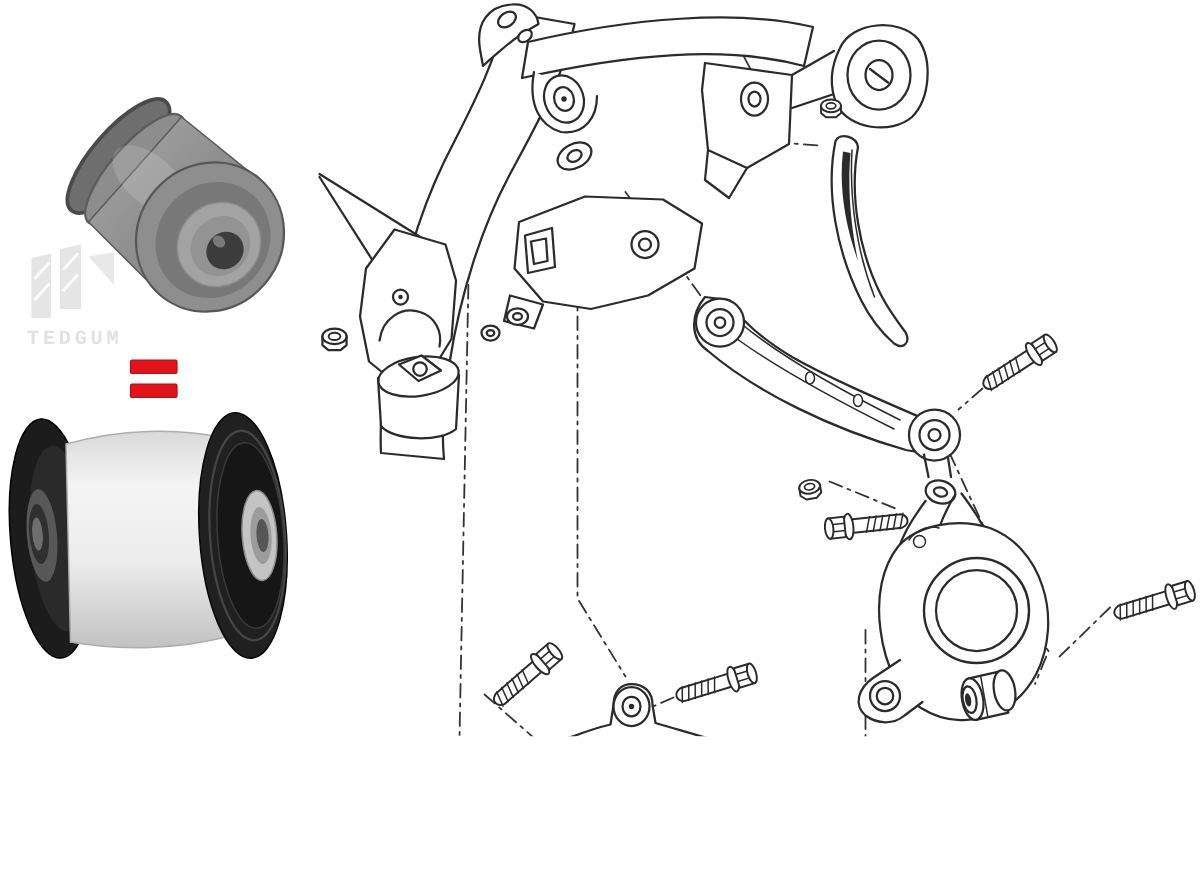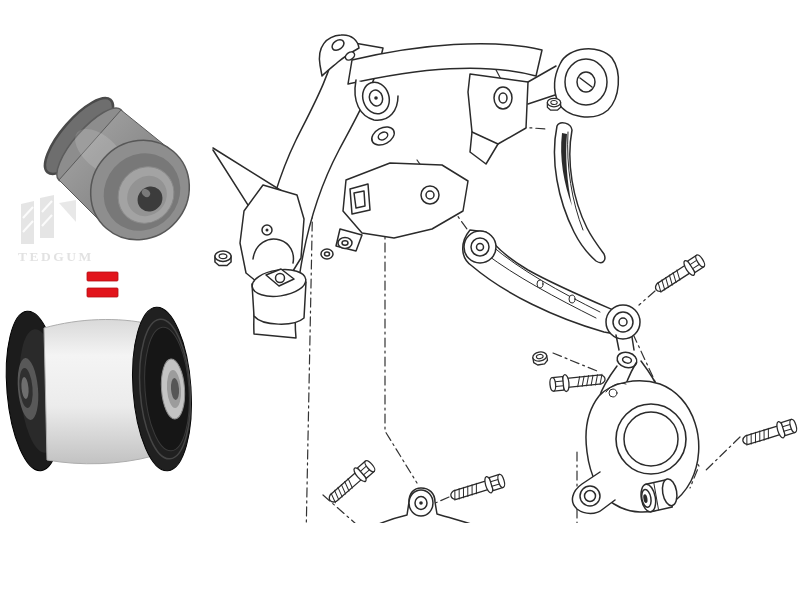--- a/index.html
+++ b/index.html
@@ -1,17 +1,17 @@
 <!DOCTYPE html>
 <html><head>
 <meta charset="utf-8">
 <style>
   html,body{margin:0;padding:0;background:#ffffff;}
   .stage{position:relative;width:800px;height:491px;background:#fff;overflow:hidden;
-         font-family:Liberation Serif, serif;margin-top:32px;}
+         font-family:Liberation Mono, monospace;}
   .stage svg{position:absolute;left:0;top:0;}
   .wm-text{font-weight:bold;font-size:13.5px;letter-spacing:2.5px;}
 </style>
 </head>
 <body>
 
 <div class="stage">
 <svg width="800" height="596" viewBox="0 0 800 596">
   <defs>
     <linearGradient id="gTopBody" x1="0" y1="0" x2="1" y2="1">

